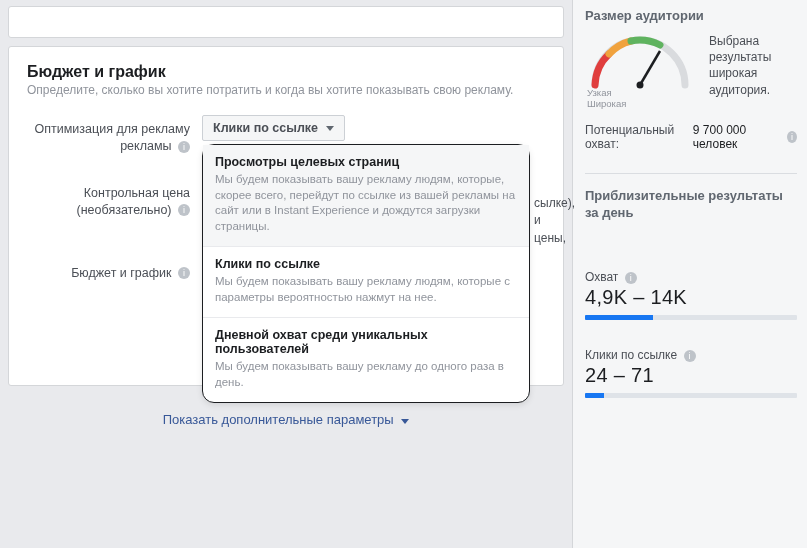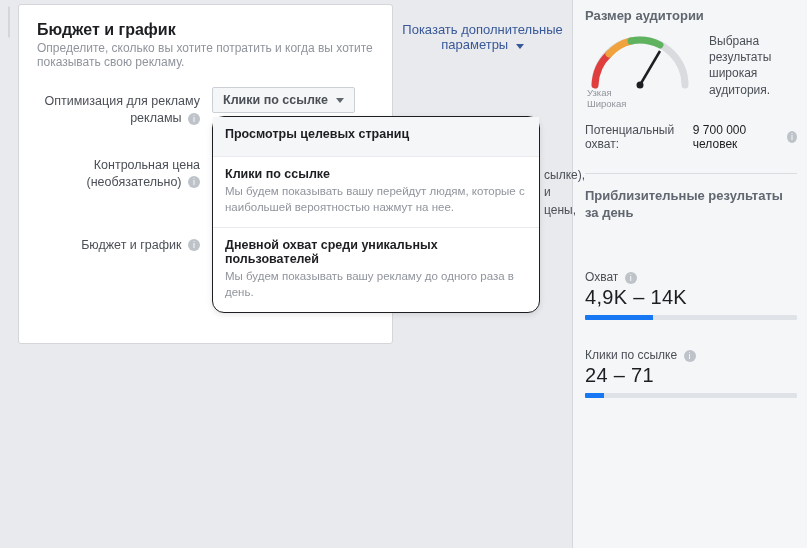--- a/index.html
+++ b/index.html
@@ -15,21 +15,21 @@
   }
   .layout {
     display: flex;
     width: 807px;
     height: 548px;
   }
   .left-col {
     width: 572px;
     padding: 4px 4px 4px 4px;
     display: flex;
-    flex-direction: row;
+    flex-direction: column;
   }
   .placeholder-card {
     background: #fff;
     border: 1px solid #d4d6d9;
     border-radius: 3px;
     height: 32px;
     margin: 2px 4px 8px 4px;
   }
   .main-card {
     background: #fff;
@@ -242,24 +242,25 @@
         <div class="form-control">
           <div class="select-btn">
             <span>Клики по ссылке</span>
             <span class="caret-down"></span>
           </div>
 
           
           <div class="dropdown">
             <div class="dd-item selected">
               <div class="dd-title">Просмотры целевых страниц</div>
+              <div class="dd-desc">Мы будем показывать вашу рекламу людям, которые, скорее всего, перейдут по ссылке из вашей рекламы на сайт или в Instant Experience и дождутся загрузки страницы.</div>
             </div>
             <div class="dd-item">
               <div class="dd-title">Клики по ссылке</div>
-              <div class="dd-desc">Мы будем показывать вашу перейдут людям, которые с наибольшей вероятностью нажмут на нее.</div>
+              <div class="dd-desc">Мы будем показывать вашу рекламу людям, которые с параметры вероятностью нажмут на нее.</div>
             </div>
             <div class="dd-item">
               <div class="dd-title">Дневной охват среди уникальных пользователей</div>
               <div class="dd-desc">Мы будем показывать вашу рекламу до одного раза в день.</div>
             </div>
           </div>
 
           
           <div class="peek-text" style="left:332px; top:80px;">
             <div>сылке),</div>

